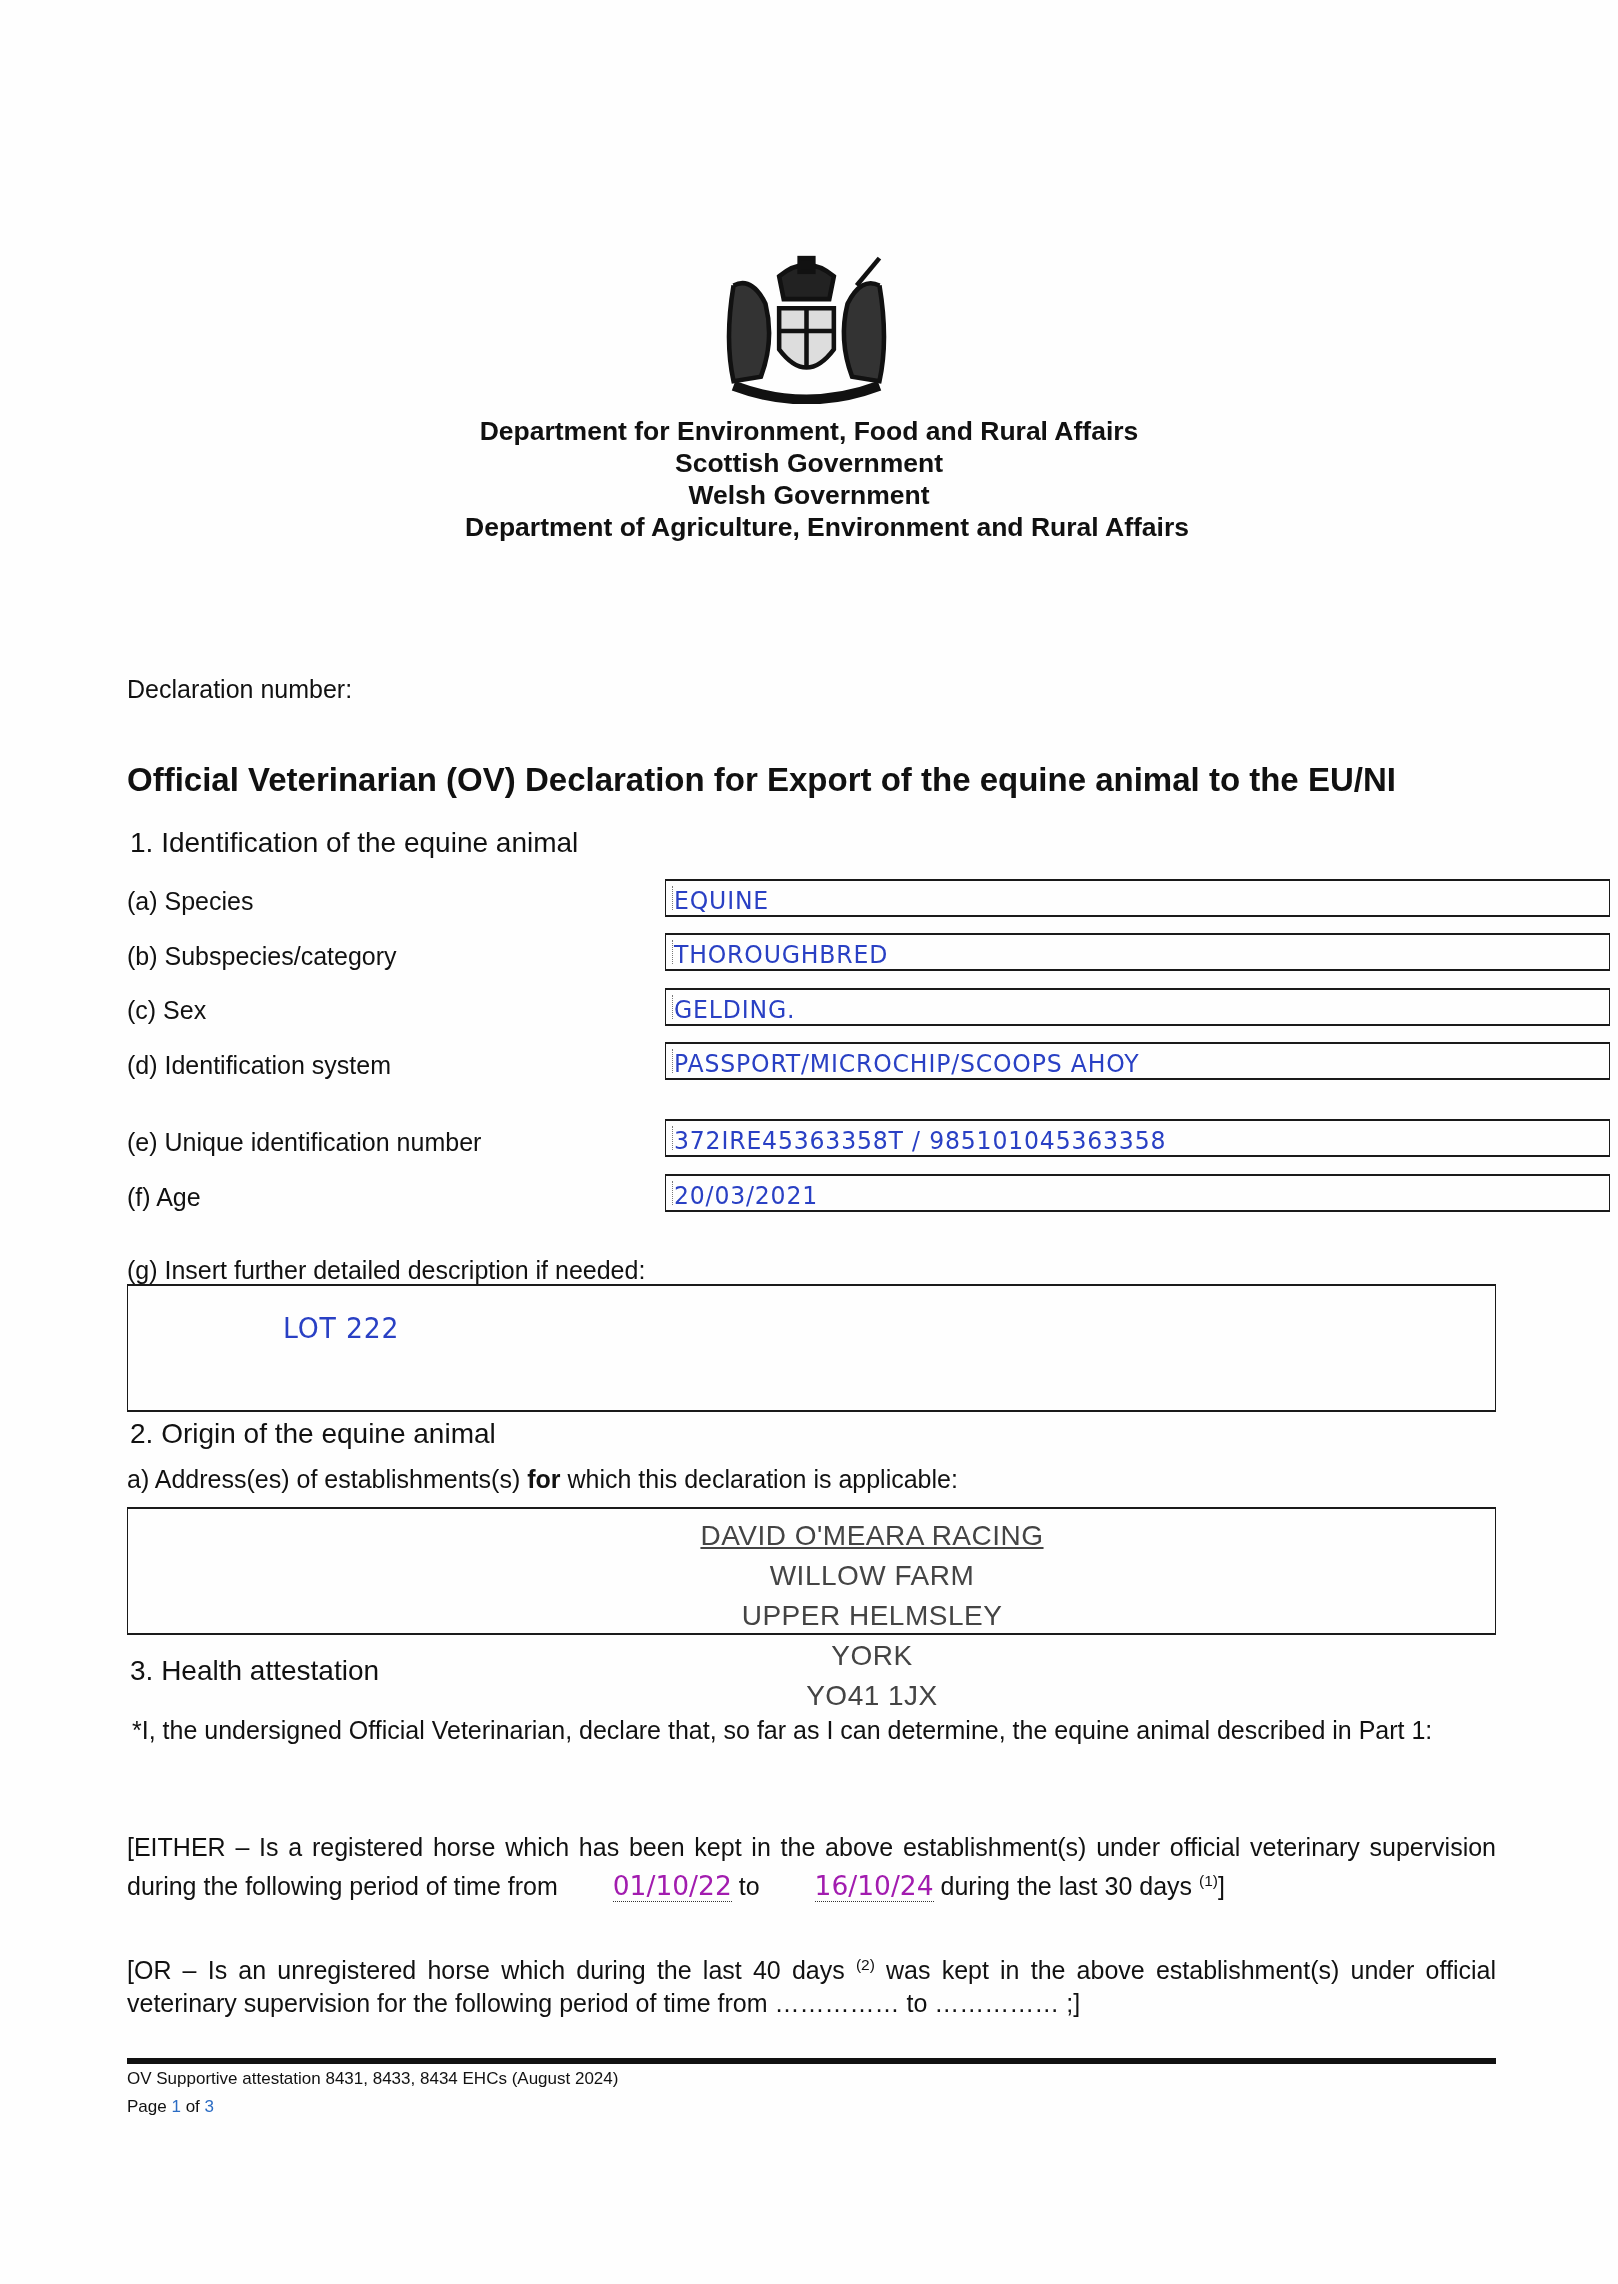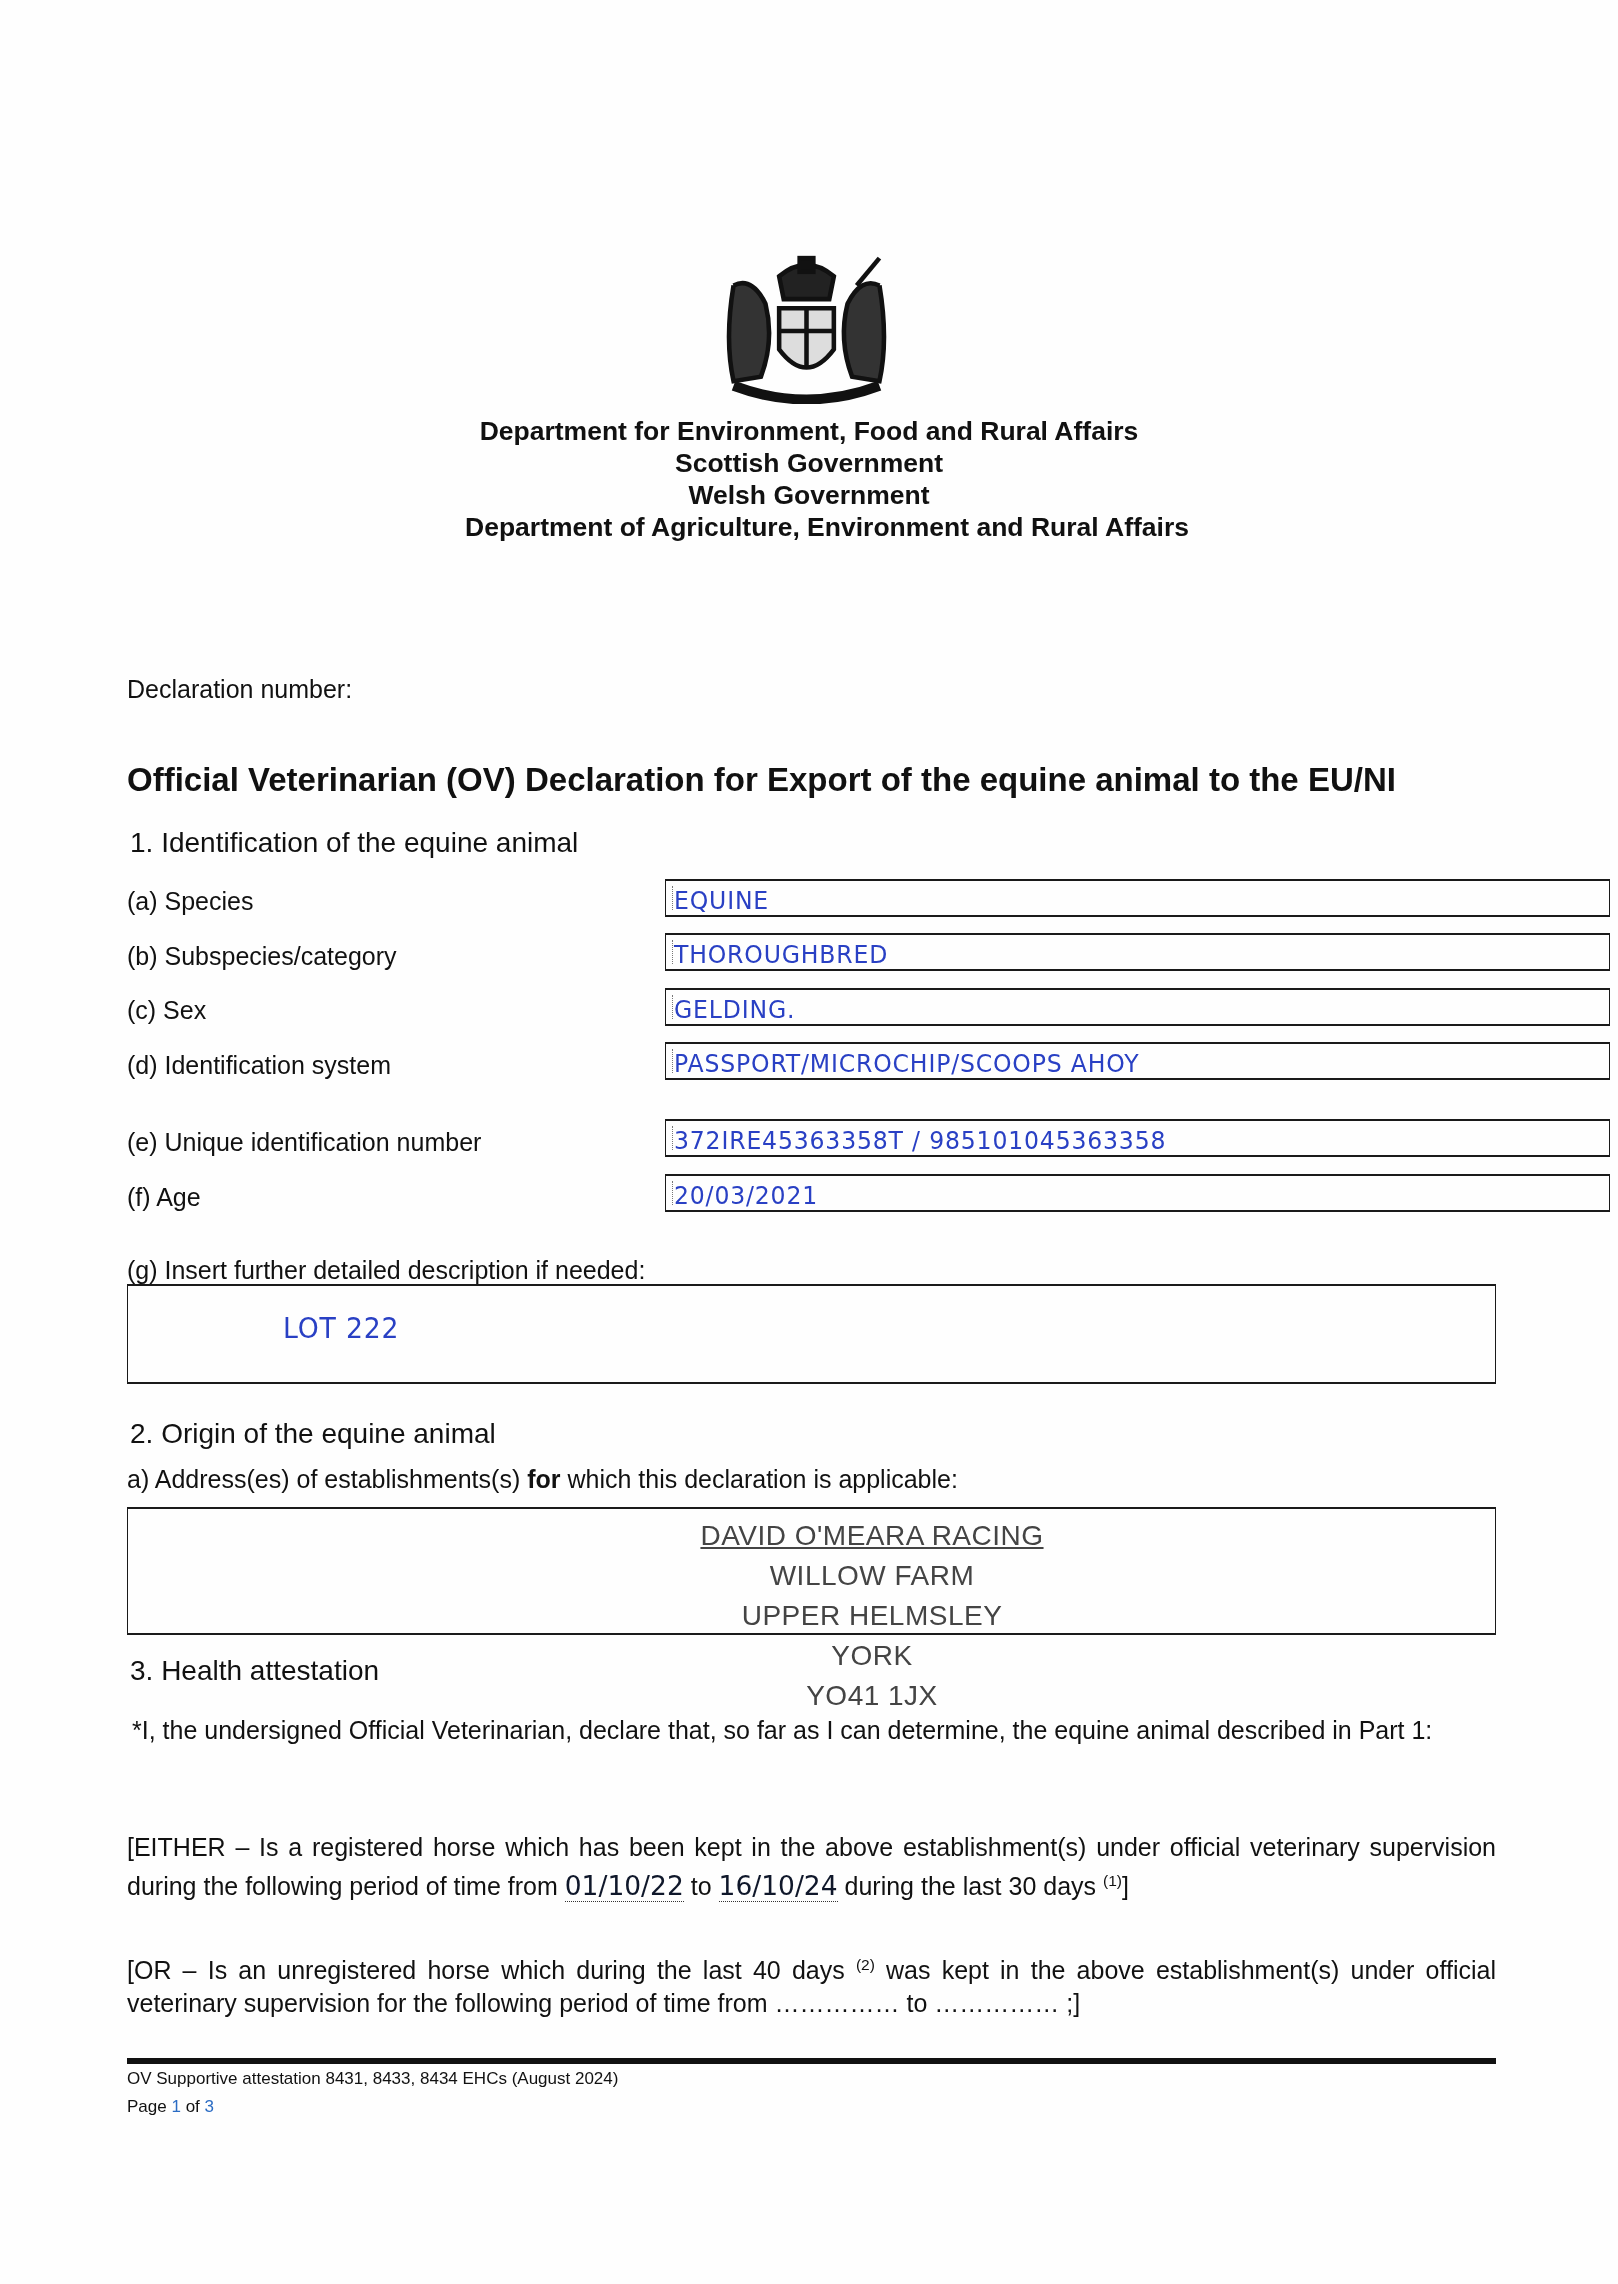--- a/index.html
+++ b/index.html
@@ -10,21 +10,21 @@
   .agency { left:0; width:1618px; text-align:center; font-weight:bold; font-size:26.5px; line-height:32px; }
   .label { font-size:25px; left:127px; }
   .title { left:127px; top:761px; font-size:33px; font-weight:bold; }
   .h2 { left:130px; font-size:28px; font-weight:normal; }
   .box { position:absolute; left:665px; width:945px; height:38px; border:1.8px solid #1a1a1a; border-top-width:2.3px; border-bottom-width:2.7px; box-sizing:border-box; }
   .hw { position:absolute; left:8.2px; top:3.7px; font-family:"DejaVu Sans", sans-serif; color:#2940c4; font-size:25.6px; letter-spacing:0.9px; white-space:nowrap; transform:scaleX(0.92); transform-origin:left; }
   .tick { position:absolute; top:4.6px; bottom:4.6px; width:0; border-left:0.9px dotted #777; }
   .bigbox { position:absolute; left:127px; width:1369px; border:1.4px solid #1a1a1a; border-top-width:2.7px; border-bottom-width:2.7px; box-sizing:border-box; }
   .addr { position:absolute; left:598px; width:548px; text-align:center; font-size:28px; color:#444; line-height:40px; letter-spacing:0.5px; }
   .para { left:127px; width:1369px; font-size:25px; line-height:33px; text-align:justify; }
-  .fill { color:#0f172a; font-family:"DejaVu Sans", sans-serif; font-size:26.5px; border-bottom:1.4px dotted #333; }
+  .fill { color:#a21caf; font-family:"DejaVu Sans", sans-serif; font-size:26.5px; border-bottom:1.4px dotted #333;margin-left:48px; }
   .footer-rule { left:127px; top:2058px; width:1369px; height:5.5px; background:#111; }
   .foot { left:127px; font-size:17px; }
   .pg { color:#2b6cc4; }
   sup { font-size:15.5px; }
 </style>
 </head>
 <body>
 
 <svg class="abs crest" viewBox="0 0 440 340">
   <g fill="none" stroke="#111" stroke-width="10">
@@ -79,21 +79,21 @@
 <div class="box" style="top:1119px;">
   <span class="tick" style="left:5.5px;"></span>
   <span class="hw">372IRE45363358T / 985101045363358</span>
 </div>
 <div class="box" style="top:1174px;">
   <span class="tick" style="left:5.5px;"></span>
   <span class="hw">20/03/2021</span>
 </div>
 
 <div class="abs label" style="top:1256px;">(g) Insert further detailed description if needed:</div>
-<div class="bigbox" style="top:1284px; height:100px;">
+<div class="bigbox" style="top:1284px; height:128px;">
   <span class="hw" style="left:155px; top:25px; font-size:29px;">LOT 222</span>
 </div>
 
 <div class="abs h2" style="top:1418px;">2. Origin of the equine animal</div>
 <div class="abs label" style="top:1465px;">
   <span>a) Address(es) of establishments(s) </span><b>for</b><span> which this declaration is applicable:</span>
 </div>
 <div class="bigbox" style="top:1507px; height:128px;"></div>
 <div>
   <div class="addr" style="top:1516px;text-decoration:underline;">DAVID O'MEARA RACING</div>

